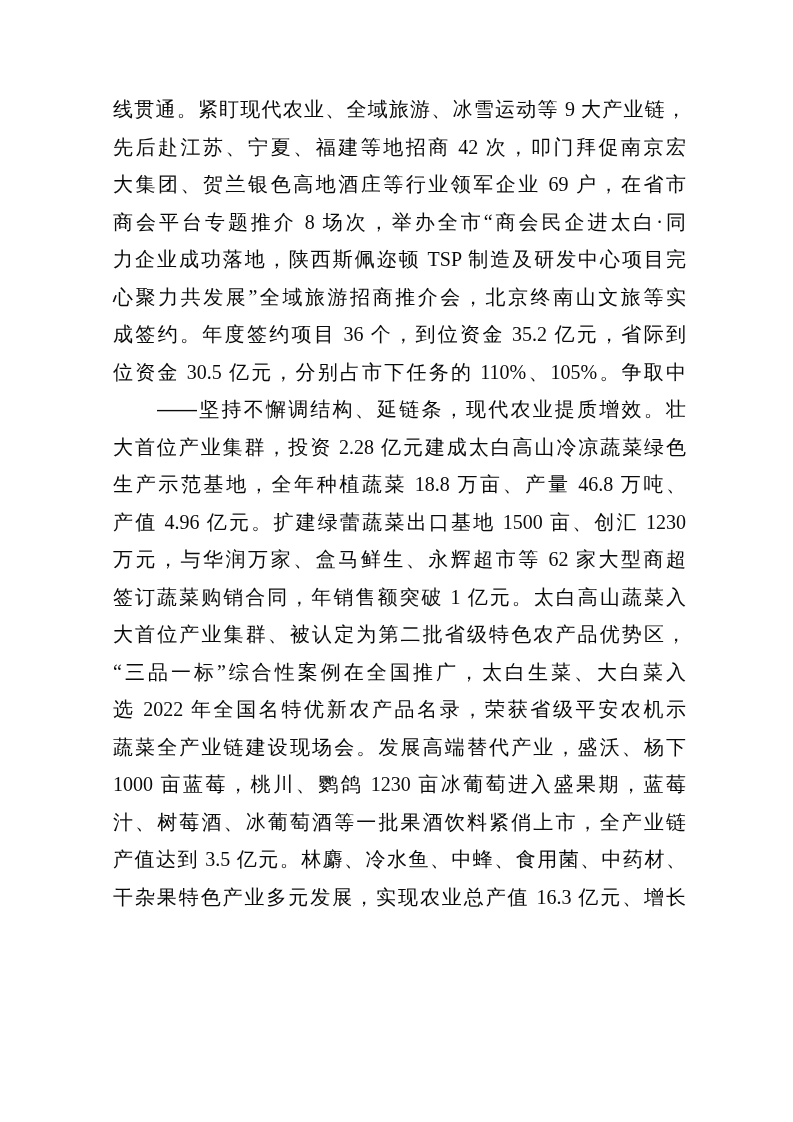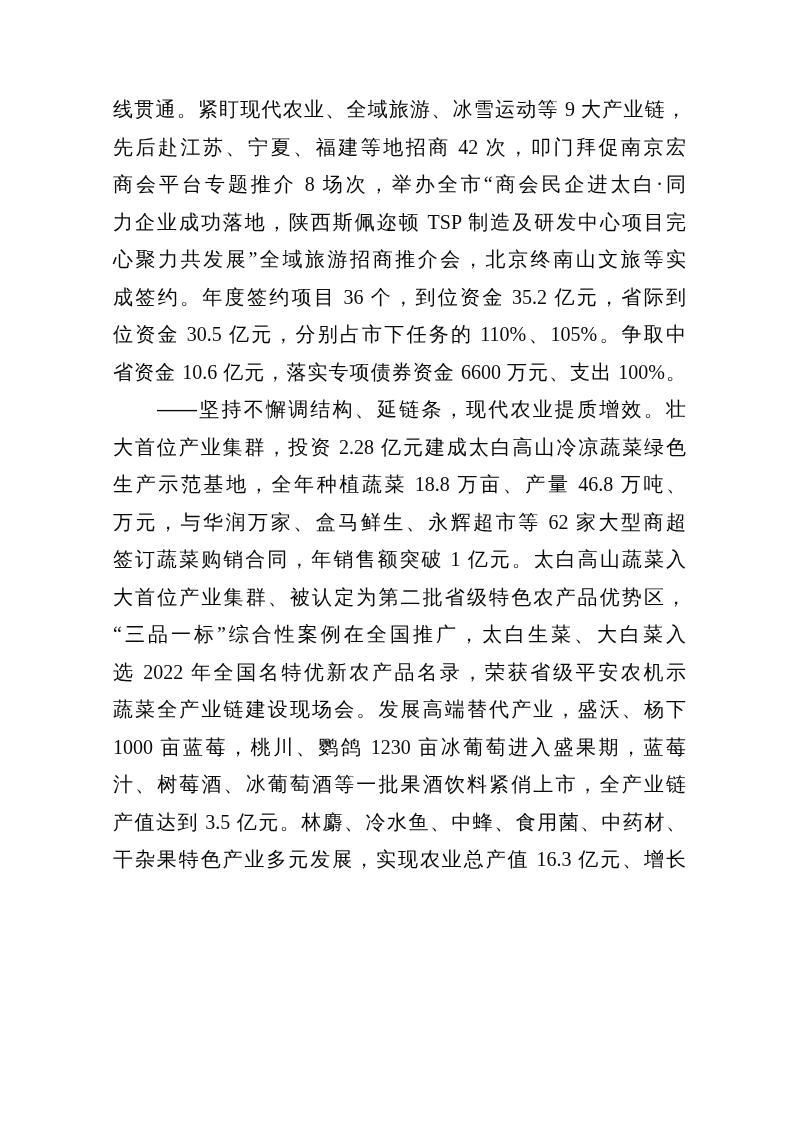--- a/index.html
+++ b/index.html
@@ -45,29 +45,30 @@
     font-weight: 400;
   }
 </style>
 </head>
 <body style="background: rgb(255, 255, 255);">
 
 <div class="page">
   <div class="text-block" style="color: rgb(10, 10, 10);">
       <div class="line"><span class="run">线贯通。紧盯现代农业、全域旅游、冰雪运动等 9 大产业链，</span></div>
       <div class="line"><span class="run">先后赴江苏、宁夏、福建等地招商 42 次，叩门拜促南京宏</span></div>
+      <div class="line"><span class="run">大集团、贺兰银色高地酒庄等行业领军企业 69 户，在省市</span></div>
       <div class="line"><span class="run">商会平台专题推介 8 场次，举办全市“商会民企进太白·同</span></div>
       <div class="line"><span class="run">力企业成功落地，陕西斯佩迩顿 TSP 制造及研发中心项目完</span></div>
       <div class="line"><span class="run">心聚力共发展”全域旅游招商推介会，北京终南山文旅等实</span></div>
       <div class="line"><span class="run">成签约。年度签约项目 36 个，到位资金 35.2 亿元，省际到</span></div>
       <div class="line"><span class="run">位资金 30.5 亿元，分别占市下任务的 110%、105%。争取中</span></div>
-      <div class="line"><span class="run">省资金 10.6 亿元，落实专项债券资金 6600 万元、支出 100%。</span></div>
       <div class="line indent"><span class="run bold-run">——坚持不懈调结构、延链条，现代农业提质增效。</span><span class="run">壮</span></div>
       <div class="line"><span class="run">大首位产业集群，投资 2.28 亿元建成太白高山冷凉蔬菜绿色</span></div>
       <div class="line"><span class="run">生产示范基地，全年种植蔬菜 18.8 万亩、产量 46.8 万吨、</span></div>
+      <div class="line"><span class="run">产值 4.96 亿元。扩建绿蕾蔬菜出口基地 1500 亩、创汇 1230</span></div>
       <div class="line"><span class="run">万元，与华润万家、盒马鲜生、永辉超市等 62 家大型商超</span></div>
       <div class="line"><span class="run">签订蔬菜购销合同，年销售额突破 1 亿元。太白高山蔬菜入</span></div>
       <div class="line"><span class="run">大首位产业集群、被认定为第二批省级特色农产品优势区，</span></div>
       <div class="line"><span class="run">“三品一标”综合性案例在全国推广，太白生菜、大白菜入</span></div>
       <div class="line"><span class="run">选 2022 年全国名特优新农产品名录，荣获省级平安农机示</span></div>
       <div class="line"><span class="run">蔬菜全产业链建设现场会。发展高端替代产业，盛沃、杨下</span></div>
       <div class="line"><span class="run">1000 亩蓝莓，桃川、鹦鸽 1230 亩冰葡萄进入盛果期，蓝莓</span></div>
       <div class="line"><span class="run">汁、树莓酒、冰葡萄酒等一批果酒饮料紧俏上市，全产业链</span></div>
       <div class="line"><span class="run">产值达到 3.5 亿元。林麝、冷水鱼、中蜂、食用菌、中药材、</span></div>
       <div class="line"><span class="run">干杂果特色产业多元发展，实现农业总产值 16.3 亿元、增长</span></div>

